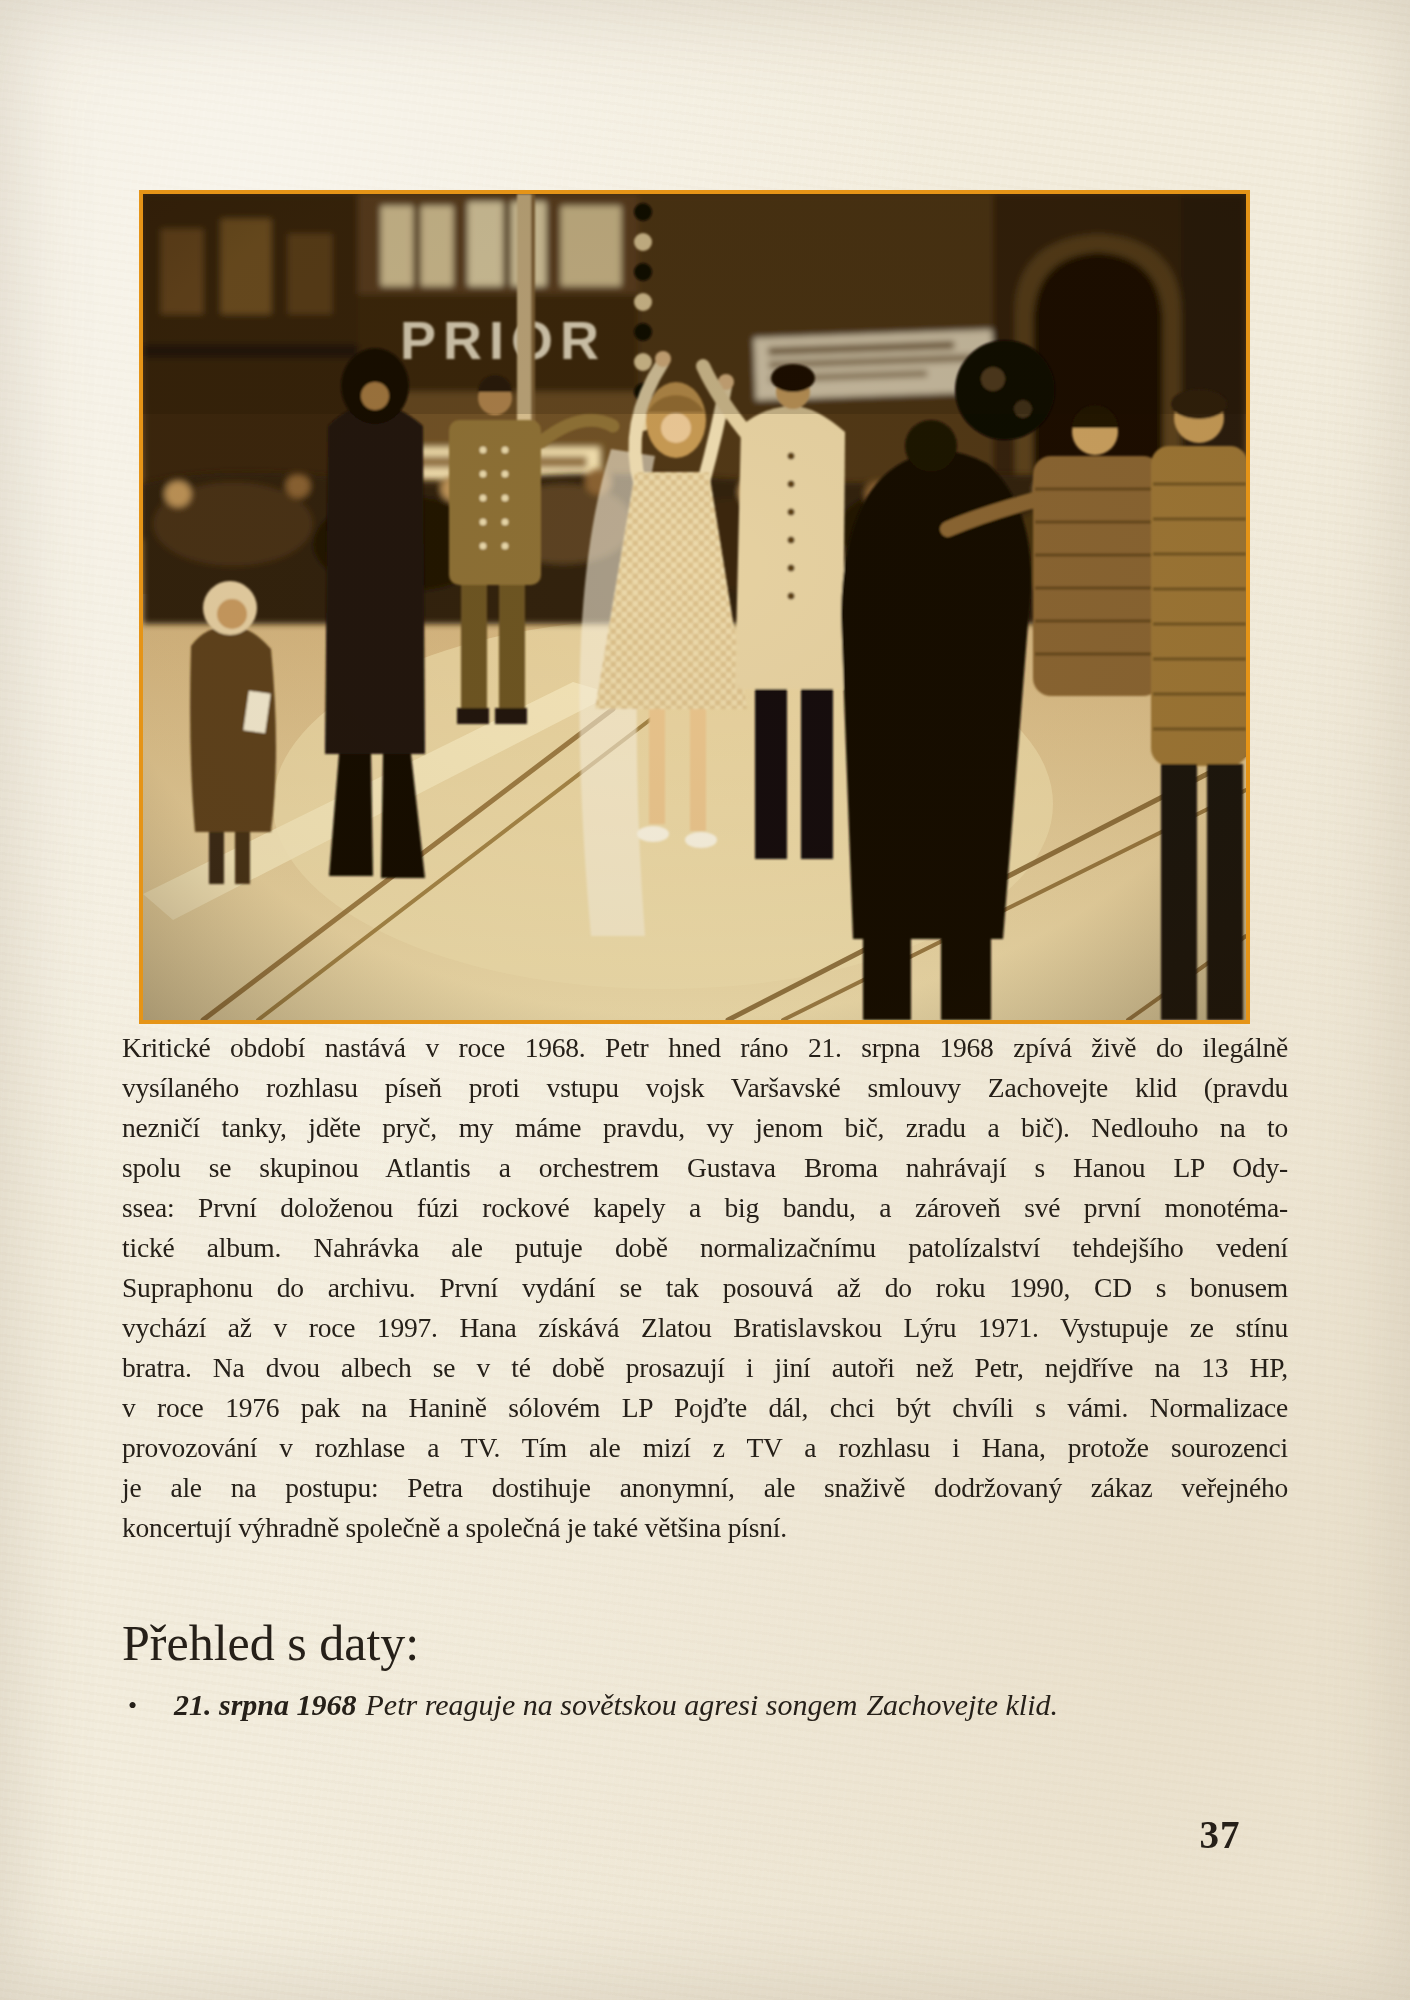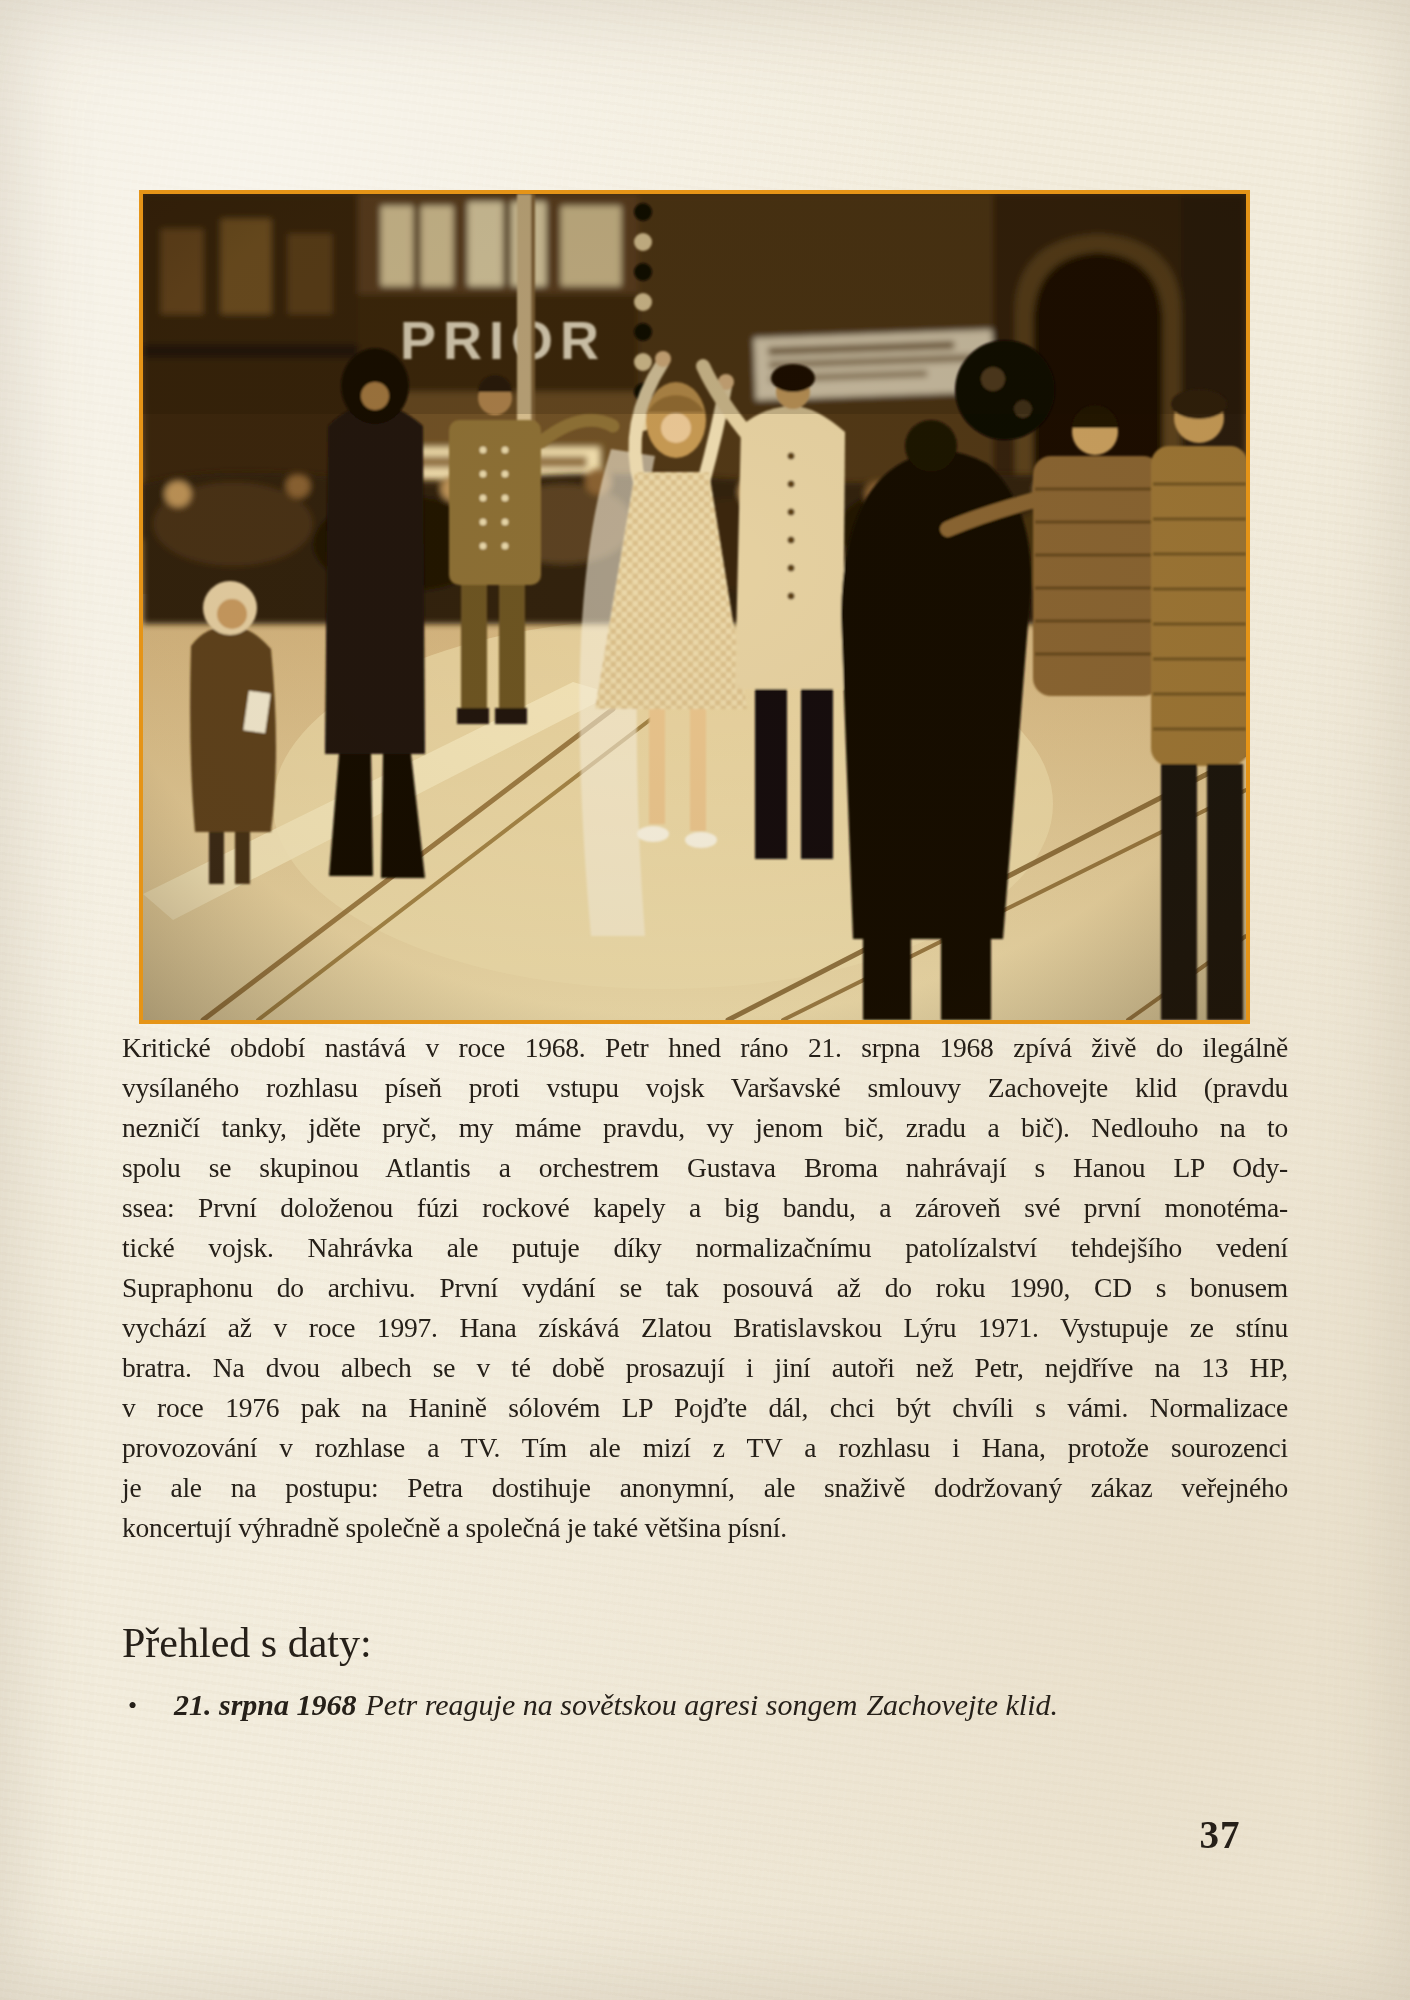--- a/index.html
+++ b/index.html
@@ -24,21 +24,21 @@
   }
   .photo-frame svg{display:block;width:1103px;height:826px;}
   .body-text{
     position:absolute;left:122px;top:1028px;width:1166px;
     font-size:27.5px;line-height:40px;letter-spacing:-0.2px;
   }
   .pline{white-space:nowrap;text-align:justify;text-align-last:justify;}
   .pline.last{text-align-last:left;}
   .section-heading{
     position:absolute;left:122px;top:1616px;width:800px;
-    font-size:42px;line-height:54px;font-weight:400;
+    font-size:50px;line-height:54px;font-weight:400;
   }
   .bullet-row{
     position:absolute;left:128px;top:1686px;width:1160px;
     font-size:30px;line-height:38px;font-style:italic;white-space:nowrap;
   }
   .bullet-marker{
     display:inline-block;width:46px;font-style:normal;font-size:26px;
     vertical-align:1px;
   }
   .b-date{font-weight:700;margin-right:0.30em;margin-top:11px;}
@@ -272,21 +272,21 @@
     <rect width="1103" height="220" fill="#190e02" opacity="0.18"></rect>
   </svg>
 </div>
 
 <div class="body-text">
   <div class="pline">Kritické období nastává v roce 1968. Petr hned ráno 21. srpna 1968 zpívá živě do ilegálně</div>
   <div class="pline">vysílaného rozhlasu píseň proti vstupu vojsk Varšavské smlouvy Zachovejte klid (pravdu</div>
   <div class="pline">nezničí tanky, jděte pryč, my máme pravdu, vy jenom bič, zradu a bič). Nedlouho na to</div>
   <div class="pline">spolu se skupinou Atlantis a orchestrem Gustava Broma nahrávají s Hanou LP Ody-</div>
   <div class="pline">ssea: První doloženou fúzi rockové kapely a big bandu, a zároveň své první monotéma-</div>
-  <div class="pline">tické vojsk. Nahrávka ale putuje díky normalizačnímu patolízalství tehdejšího vedení</div>
+  <div class="pline">tické album. Nahrávka ale putuje době normalizačnímu patolízalství tehdejšího vedení</div>
   <div class="pline">Supraphonu do archivu. První vydání se tak posouvá až do roku 1990, CD s bonusem</div>
   <div class="pline">vychází až v roce 1997. Hana získává Zlatou Bratislavskou Lýru 1971. Vystupuje ze stínu</div>
   <div class="pline">bratra. Na dvou albech se v té době prosazují i jiní autoři než Petr, nejdříve na 13 HP,</div>
   <div class="pline">v roce 1976 pak na Hanině sólovém LP Pojďte dál, chci být chvíli s vámi. Normalizace</div>
   <div class="pline">provozování v rozhlase a TV. Tím ale mizí z TV a rozhlasu i Hana, protože sourozenci</div>
   <div class="pline">je ale na postupu: Petra dostihuje anonymní, ale snaživě dodržovaný zákaz veřejného</div>
   <div class="pline last">koncertují výhradně společně a společná je také většina písní.</div>
 </div>
 
 <div class="section-heading">Přehled s daty:</div>

